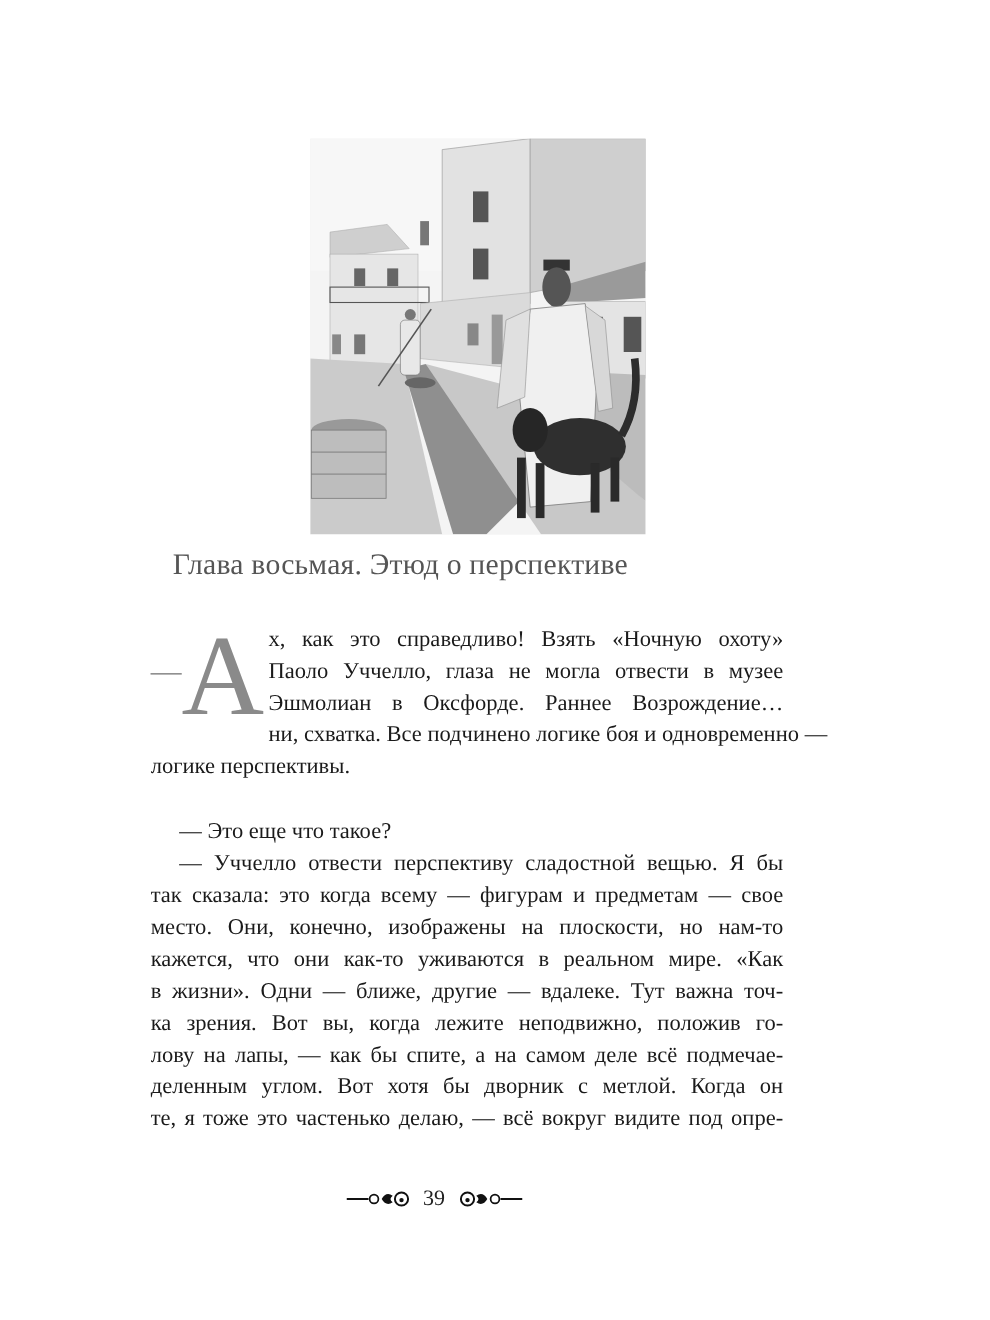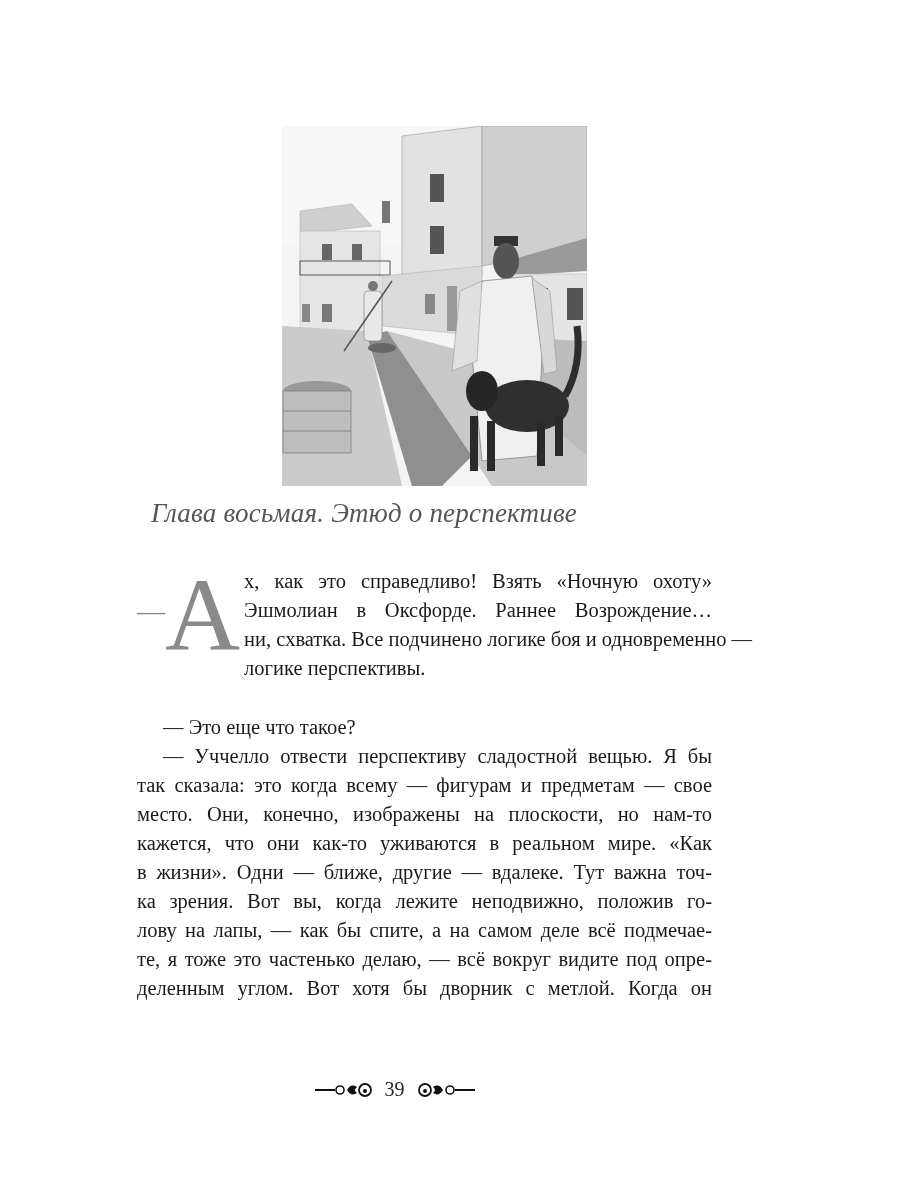--- a/index.html
+++ b/index.html
@@ -9,21 +9,21 @@
     font-family: "Liberation Serif", "DejaVu Serif", serif;
     color: #1a1a1a;
   }
   .illustration {
     position: absolute; left: 282px; top: 126px; width: 305px; height: 360px;
     background: #f2f2f2; overflow: hidden;
   }
   .illustration svg { width: 100%; height: 100%; display: block; }
   .chapter-title {
     position: absolute; left: 0; width: 728px; top: 498px;
-    text-align: center; font-style: italic; font-size: 27px; color: #555;
+    text-align: center; font-size: 27px; color: #555;
     letter-spacing: 0.2px;
   }
   .body-text {
     position: absolute; left: 137px; top: 567px; width: 575px;
     font-size: 20.5px; line-height: 29px; text-align: justify;
   }
   .para { margin: 0; }
   .para.indent { text-indent: 26px; margin-top: 30px; }
   .dropcap-wrap {
     float: left; display: flex; align-items: flex-end;
@@ -110,37 +110,38 @@
 
 <div class="chapter-title">Глава восьмая. Этюд о перспективе</div>
 
 <div class="body-text">
   <div class="para">
     <span class="dropcap-wrap">
       <span class="dropcap-dash">—</span>
       <span class="dropcap-letter">А</span>
     </span>
     <span class="line">х, как это справедливо! Взять «Ночную охоту»</span>
+    <span class="line">Паоло Уччелло, глаза не могла отвести в музее</span>
     <span class="line">Эшмолиан в Оксфорде. Раннее Возрождение…</span>
     <span class="line">ни, схватка. Все подчинено логике боя и одновременно —</span>
     <span class="line last">логике перспективы.</span>
   </div>
   <div class="para indent">
     <span class="line last">— Это еще что такое?</span>
   </div>
   <div class="para">
     <span class="line" style="padding-left:26px">— Уччелло отвести перспективу сладостной вещью. Я бы</span>
     <span class="line">так сказала: это когда всему — фигурам и предметам — свое</span>
     <span class="line">место. Они, конечно, изображены на плоскости, но нам-то</span>
     <span class="line">кажется, что они как-то уживаются в реальном мире. «Как</span>
     <span class="line">в жизни». Одни — ближе, другие — вдалеке. Тут важна точ-</span>
     <span class="line">ка зрения. Вот вы, когда лежите неподвижно, положив го-</span>
     <span class="line">лову на лапы, — как бы спите, а на самом деле всё подмечае-</span>
+    <span class="line">деленным углом. Вот хотя бы дворник с метлой. Когда он</span>
     <span class="line">те, я тоже это частенько делаю, — всё вокруг видите под опре-</span>
-    <span class="line">деленным углом. Вот хотя бы дворник с метлой. Когда он</span>
   </div>
 </div>
 
 <div class="folio">
   <svg class="ornament" viewBox="0 0 60 18">
     <line x1="0" y1="9" x2="20" y2="9" stroke="#111" stroke-width="2"></line>
     <circle cx="25" cy="9" r="4" fill="none" stroke="#111" stroke-width="1.6"></circle>
     <path d="M32,9 Q36,2 42,6 Q38,9 42,12 Q36,16 32,9 Z" fill="#111"></path>
     <circle cx="50" cy="9" r="6" fill="none" stroke="#111" stroke-width="1.8"></circle>
     <circle cx="50" cy="10" r="2" fill="#111"></circle>

